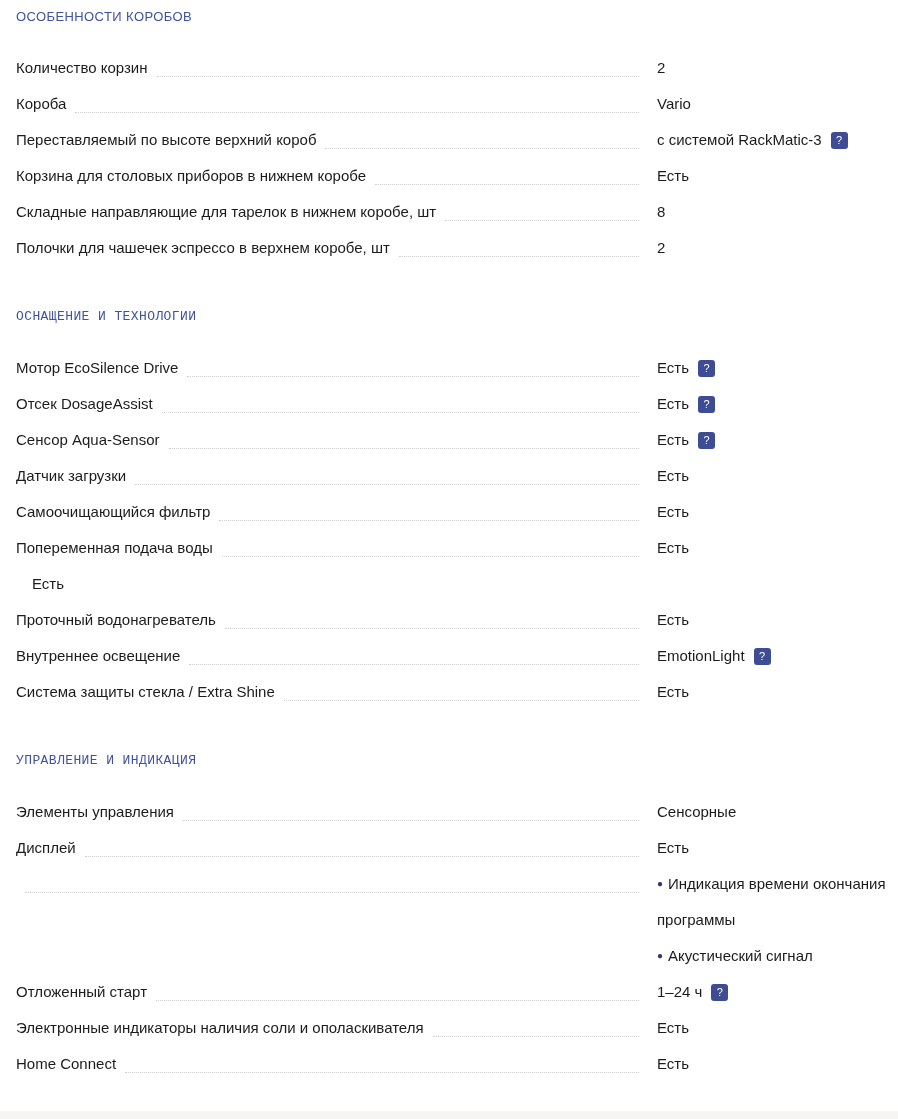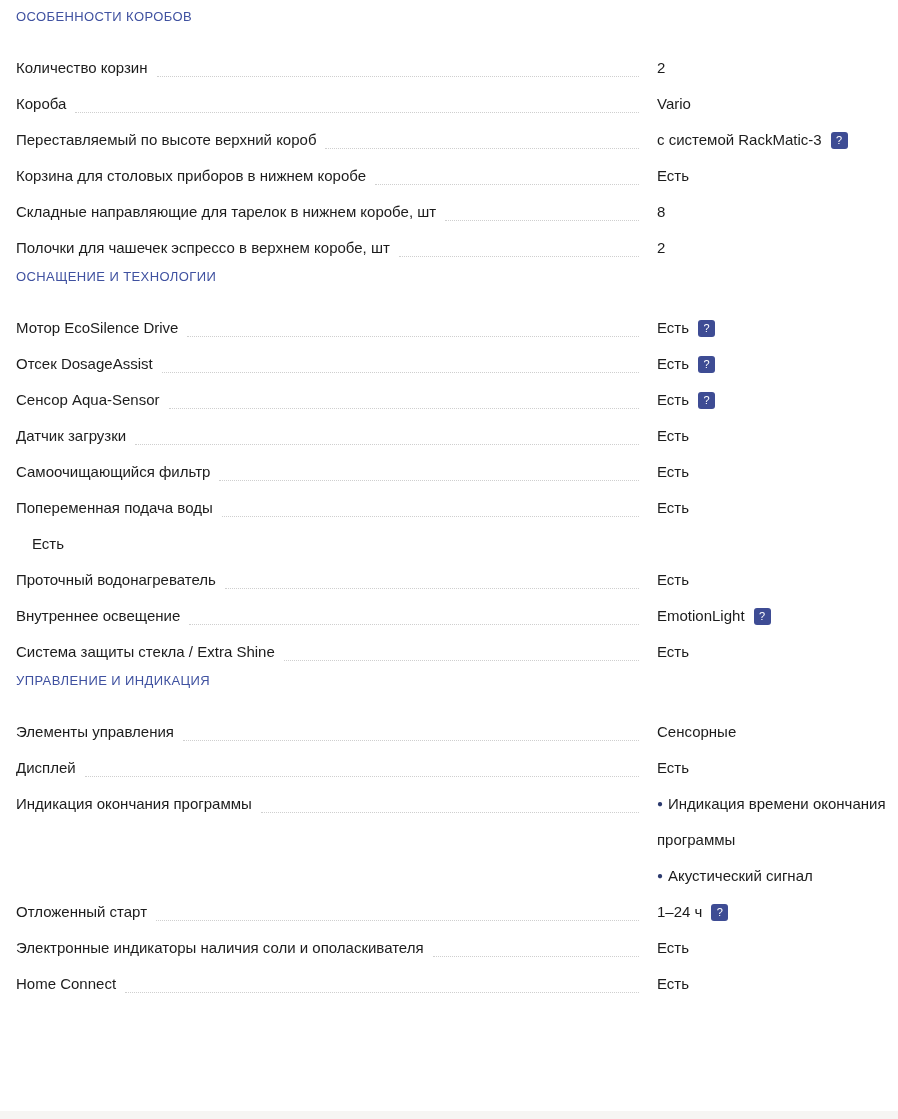--- a/index.html
+++ b/index.html
@@ -13,20 +13,22 @@
     overflow: hidden;
     position: relative;
     font-family: "Liberation Sans", "DejaVu Sans", sans-serif;
     color: #1c1c1c;
   }
   .page {
     padding: 6px 16px 0 16px;
   }
   .section { }
   .section + .section .section-title {
+    margin-top: 40px;
+    font-family: Liberation Mono, monospace;
   }
   .section-title {
     margin: 0 0 22px 0;
     font-size: 13px;
     line-height: 22px;
     font-weight: 400;
     letter-spacing: 0.4px;
     color: #3f51a0;
     text-transform: uppercase;
   }
@@ -243,21 +245,20 @@
     <div class="row-left">
       <span class="row-label">Дисплей</span>
       <span class="leader"></span>
     </div>
     <div class="row-value"><span>Есть</span></div>
   </div>
 
 
   <div class="row">
     <div class="row-left">
-      <span class="row-label">Индикация окончания программы</span>
       <span class="leader"></span>
     </div>
     <div class="row-value">
               <div class="bullet-item"><span class="bullet-dot">●</span>Индикация времени окончания программы</div>
               <div class="bullet-item"><span class="bullet-dot">●</span>Акустический сигнал</div>
             </div>
   </div>
 
   <div class="row">
     <div class="row-left">

